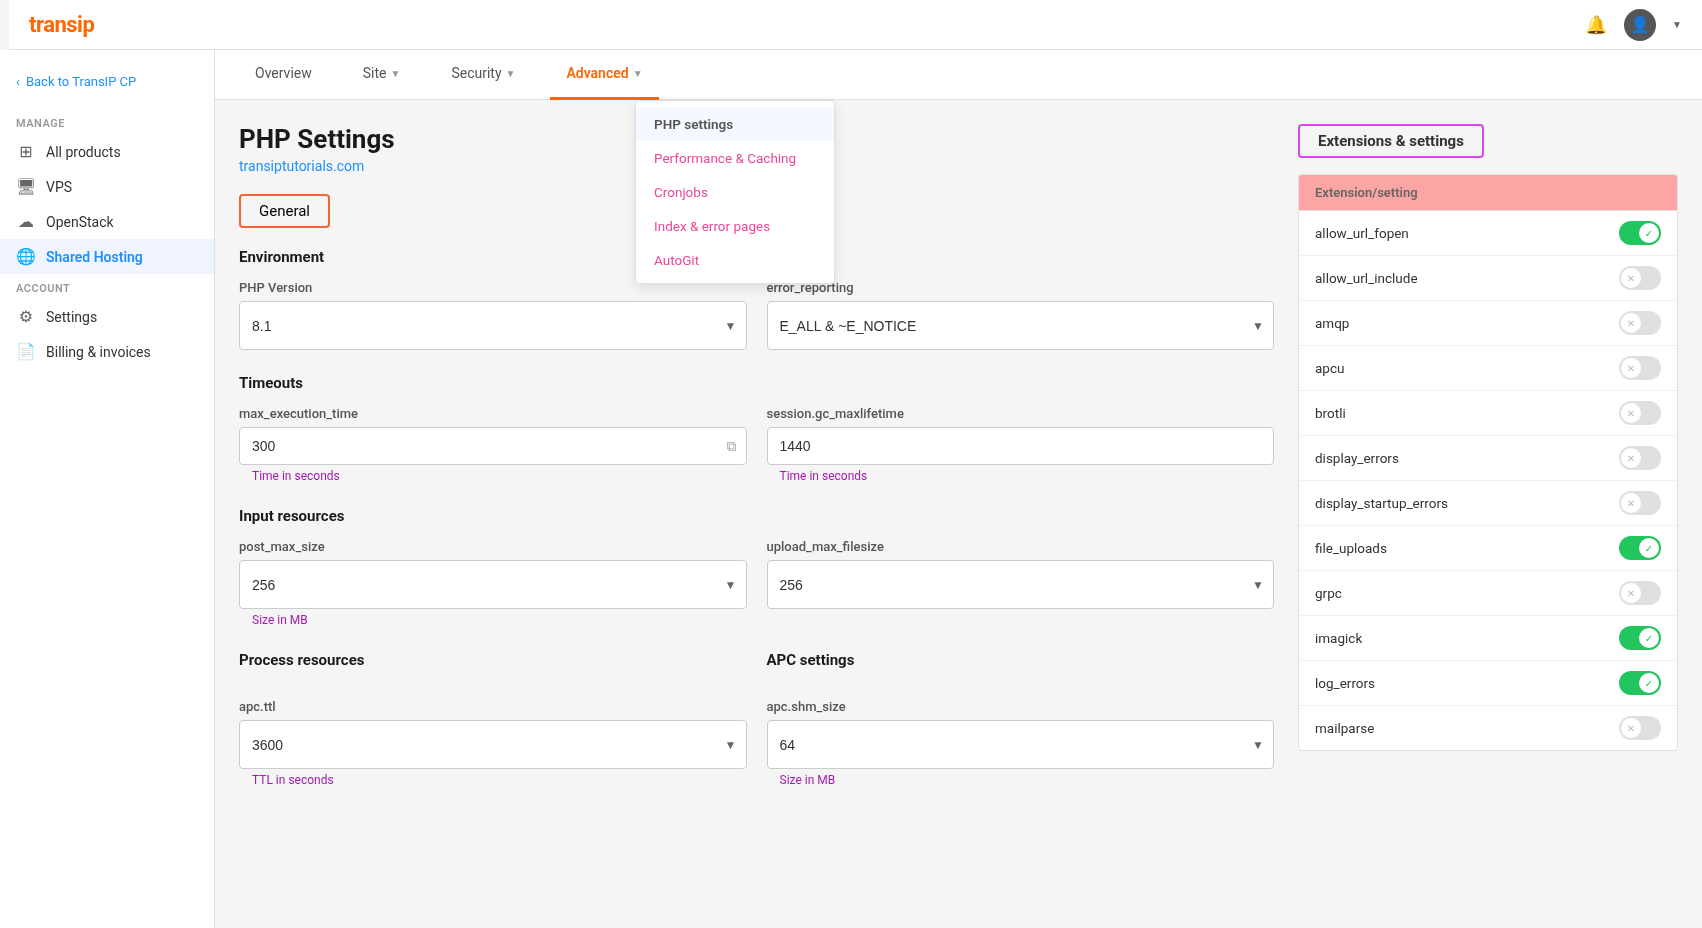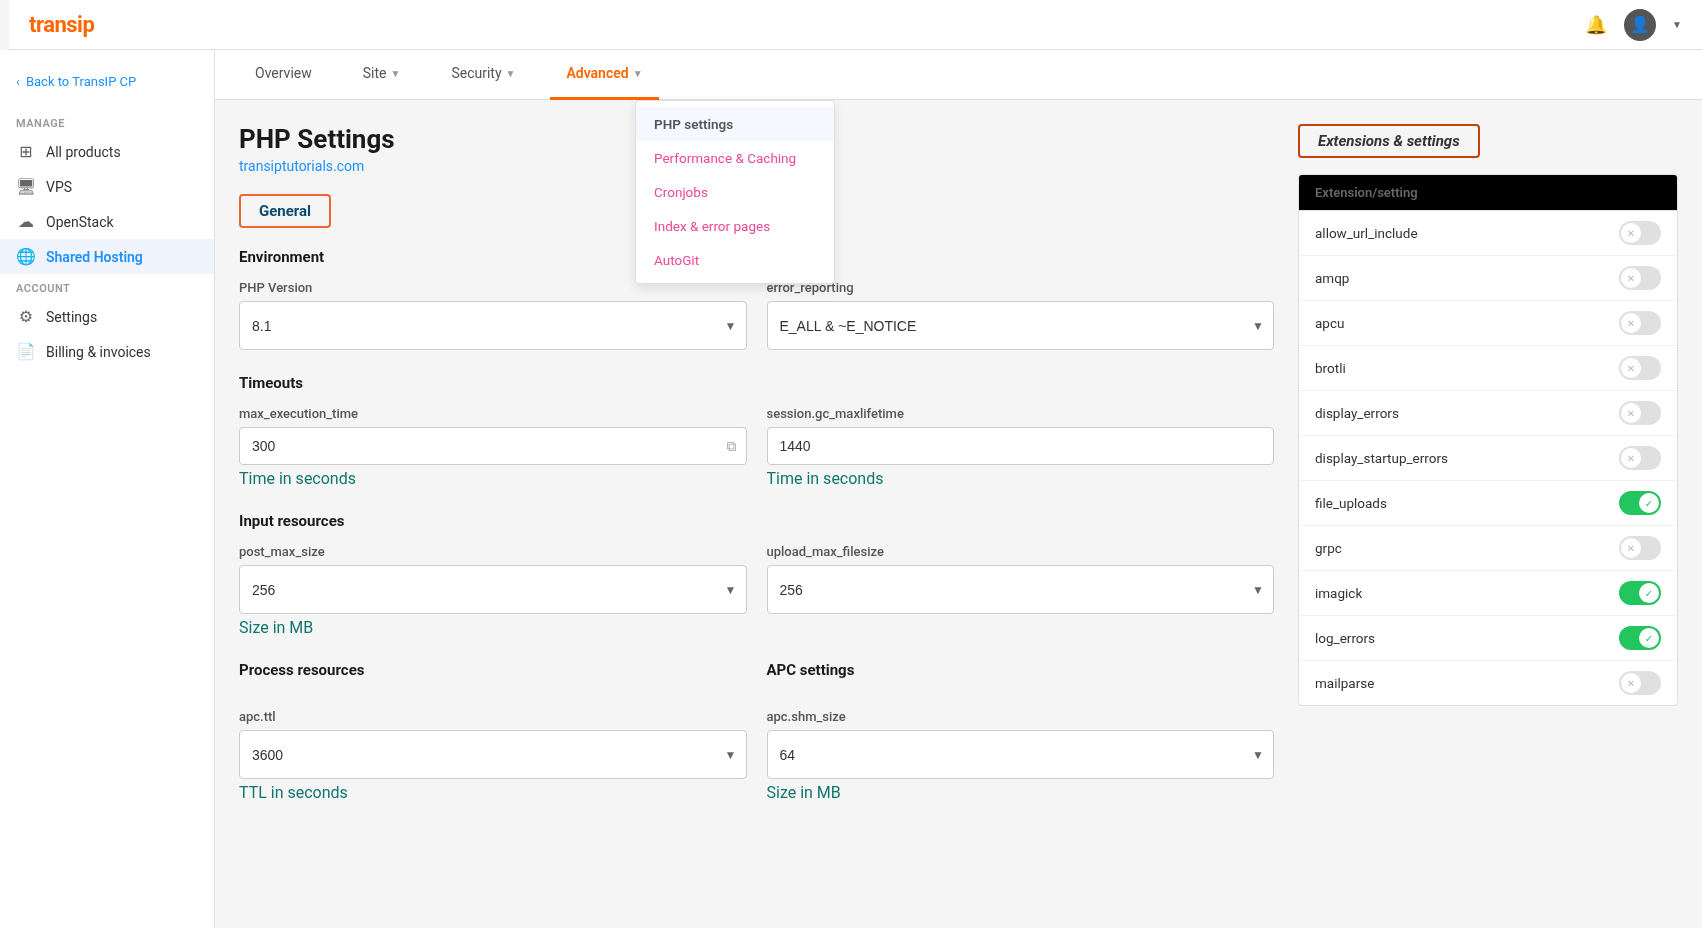--- a/index.html
+++ b/index.html
@@ -146,33 +146,33 @@
     }
     .page-subtitle {
       color: #1e90ff; font-size: 14px; margin-bottom: 20px;
     }
 
     
     .section-header {
       border: 2px solid #e63; border-radius: 4px;
       display: inline-block;
       padding: 6px 18px;
-      font-size: 15px; font-weight: 700;
-      color: #0c4a6e; margin-bottom: 20px;
+      font-size: 15px; font-weight: 400;
+      color: #000000; margin-bottom: 20px;
     }
 
     .sub-section { margin-bottom: 24px; }
     .sub-section-title {
       font-size: 15px; font-weight: 700; color: #1a1a1a;
       margin-bottom: 14px;
     }
     .form-row { display: flex; gap: 20px; margin-bottom: 16px; }
     .form-group { flex: 1; }
     .form-label { font-size: 13px; color: #555; margin-bottom: 6px; font-weight: 500; }
-    .form-hint { font-size: 16px; color: #0f766e; margin-top: 4px; }
+    .form-hint { font-size: 12px; color: #a21caf; margin-top: 4px; margin-left: 13px; }
 
     .select-wrapper {
       position: relative;
     }
     .form-select {
       width: 100%; height: 49px;
       border: 1px solid #ccc; border-radius: 4px;
       padding: 0 36px 0 12px;
       font-size: 14px; color: #333;
       background: #fff;
@@ -201,35 +201,35 @@
       position: absolute; right: 10px; top: 50%;
       transform: translateY(-50%); color: #aaa; font-size: 14px;
     }
 
     
     .right-panel {
       width: 380px;
       flex-shrink: 0;
     }
     .ext-section-header {
-      border: 2px solid #c2410c; border-radius: 4px;
+      border: 2px solid #d946ef; border-radius: 4px;
       display: inline-block;
       padding: 6px 18px;
       font-size: 15px; font-weight: 700;
-      color: #333; margin-bottom: 0; font-style: italic;
+      color: #333; margin-bottom: 0;
     }
     .ext-table {
       background: #fff;
       border: 1px solid #e0e0e0;
       border-radius: 4px;
       margin-top: 16px;
       overflow: hidden;
     }
     .ext-table-header {
-      background: #000000;
+      background: #fca5a5;
       padding: 10px 16px;
       font-size: 13px; font-weight: 600; color: #666;
       border-bottom: 1px solid #e0e0e0;
     }
     .ext-row {
       display: flex; align-items: center; justify-content: space-between;
       padding: 10px 16px;
       border-bottom: 1px solid #f0f0f0;
     }
     .ext-row:last-child { border-bottom: none; }
@@ -477,20 +477,26 @@
           </div>
         </div>
       </div>
 
       <div class="right-panel">
         <div class="ext-section-header">Extensions &amp; settings</div>
         <div class="ext-table">
           <div class="ext-table-header">Extension/setting</div>
 
           <div class="ext-row">
+            <span class="ext-name">allow_url_fopen</span>
+            <div class="toggle on">
+                <div class="toggle-knob"></div>
+              </div>
+          </div>
+          <div class="ext-row">
             <span class="ext-name">allow_url_include</span>
             <div class="toggle off">
                 <div class="toggle-knob"></div>
               </div>
           </div>
           <div class="ext-row">
             <span class="ext-name">amqp</span>
             <div class="toggle off">
                 <div class="toggle-knob"></div>
               </div>

